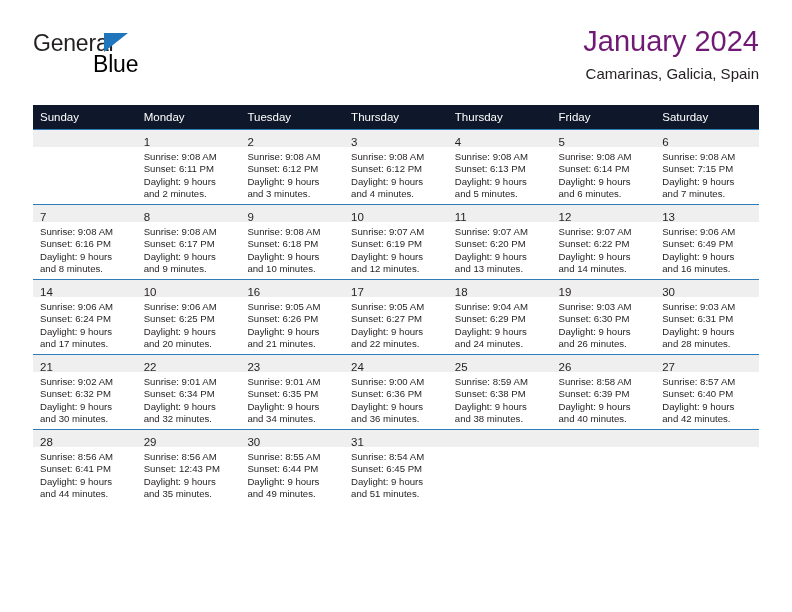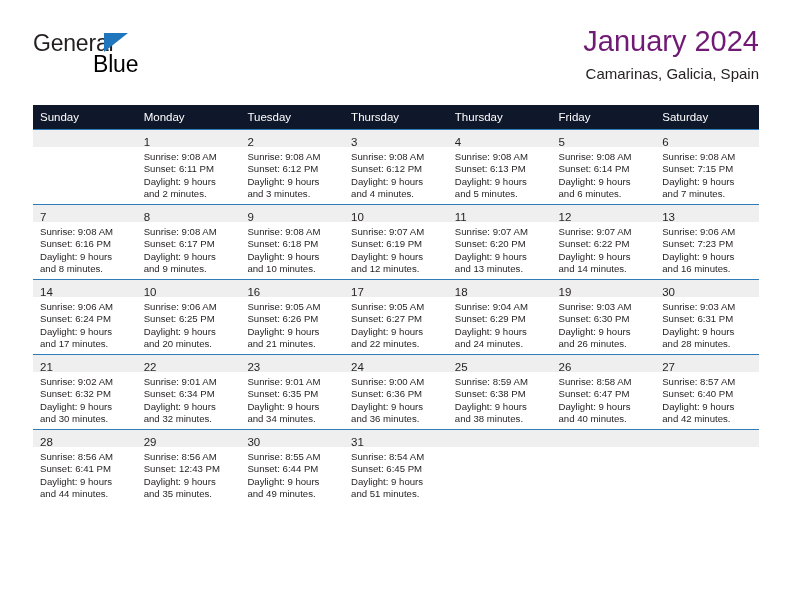--- a/index.html
+++ b/index.html
@@ -294,21 +294,21 @@
                 <div class="cell-line">Sunrise: 9:07 AM</div>
                 <div class="cell-line">Sunset: 6:22 PM</div>
                 <div class="cell-line">Daylight: 9 hours</div>
                 <div class="cell-line">and 14 minutes.</div>
               </div>
             </td>
             <td class="day">
               <div class="daynum-bar"><span class="daynum">13</span></div>
               <div class="cell-body">
                 <div class="cell-line">Sunrise: 9:06 AM</div>
-                <div class="cell-line">Sunset: 7:23 PM</div>
+                <div class="cell-line">Sunset: 6:49 PM</div>
                 <div class="cell-line">Daylight: 9 hours</div>
                 <div class="cell-line">and 16 minutes.</div>
               </div>
             </td>
           </tr>
           <tr>
             <td class="day">
               <div class="daynum-bar"><span class="daynum">14</span></div>
               <div class="cell-body">
                 <div class="cell-line">Sunrise: 9:06 AM</div>
@@ -415,21 +415,21 @@
                 <div class="cell-line">Sunrise: 8:59 AM</div>
                 <div class="cell-line">Sunset: 6:38 PM</div>
                 <div class="cell-line">Daylight: 9 hours</div>
                 <div class="cell-line">and 38 minutes.</div>
               </div>
             </td>
             <td class="day">
               <div class="daynum-bar"><span class="daynum">26</span></div>
               <div class="cell-body">
                 <div class="cell-line">Sunrise: 8:58 AM</div>
-                <div class="cell-line">Sunset: 6:47 PM</div>
+                <div class="cell-line">Sunset: 6:39 PM</div>
                 <div class="cell-line">Daylight: 9 hours</div>
                 <div class="cell-line">and 40 minutes.</div>
               </div>
             </td>
             <td class="day">
               <div class="daynum-bar"><span class="daynum">27</span></div>
               <div class="cell-body">
                 <div class="cell-line">Sunrise: 8:57 AM</div>
                 <div class="cell-line">Sunset: 6:40 PM</div>
                 <div class="cell-line">Daylight: 9 hours</div>

